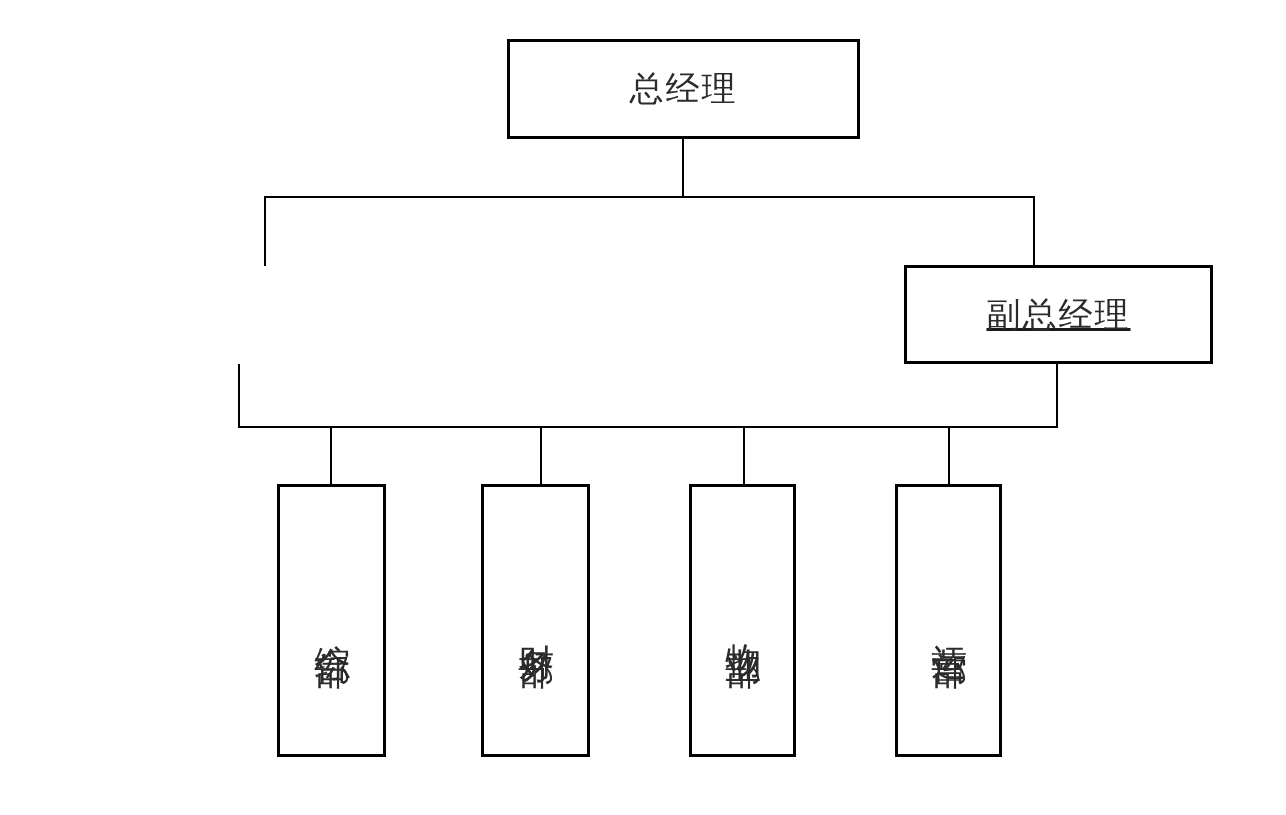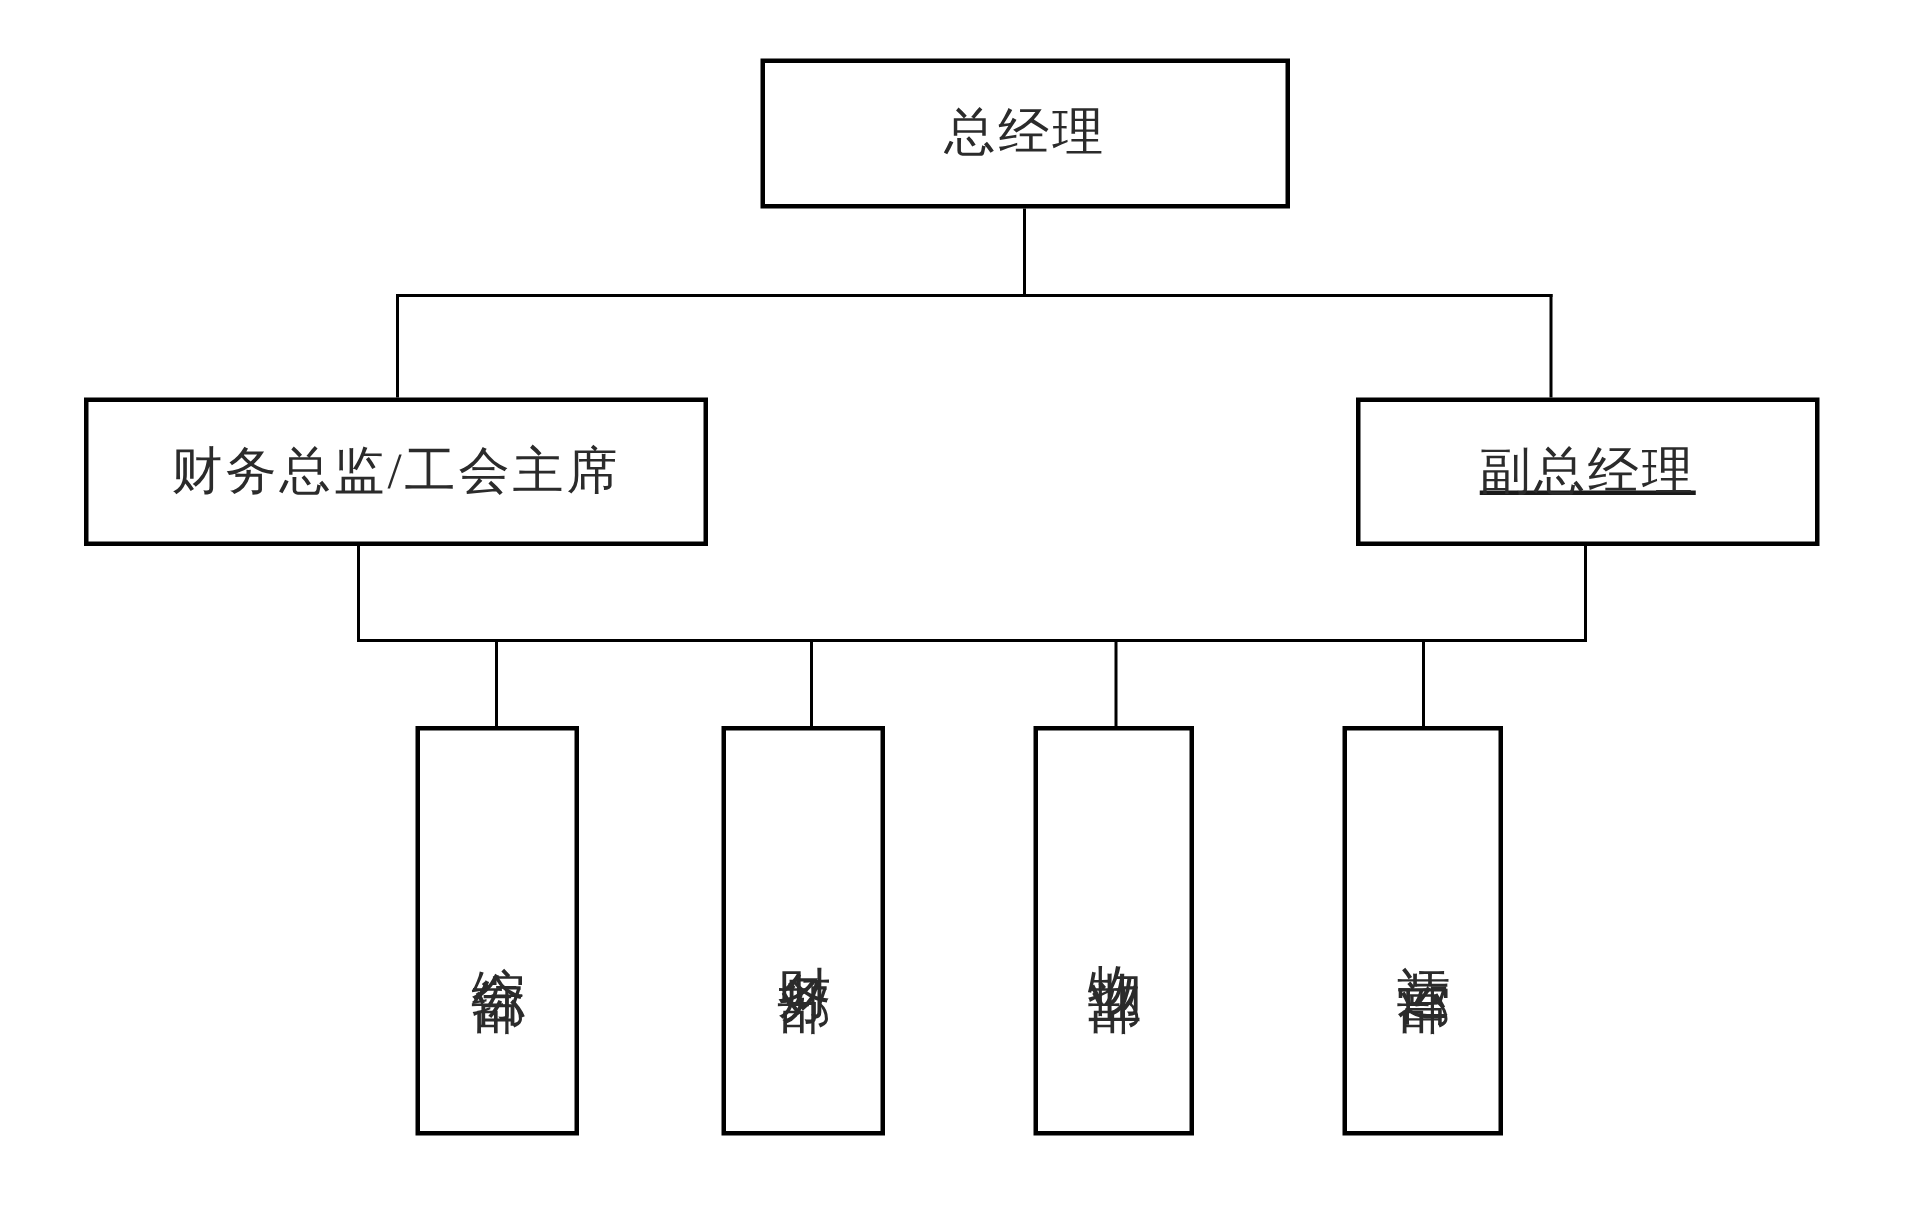--- a/index.html
+++ b/index.html
@@ -64,23 +64,20 @@
   </div>
 
   <div class="conn v" style="left:682px; top:139px; height:59px;"></div>
 
   <div class="conn h" style="left:264px; top:196px; width:771px;"></div>
 
   <div class="conn v" style="left:264px; top:196px; height:70px;"></div>
 
   <div class="conn v" style="left:1033px; top:196px; height:70px;"></div>
 
-  <div class="node-box" style="left:56px; top:265px; width:416px; height:99px;">
-    <span class="node-label">财务总监/工会主席</span>
-  </div>
 
   <div class="node-box" style="left:904px; top:265px; width:309px; height:99px;text-decoration:underline;">
     <span class="node-label">副总经理</span>
   </div>
 
   <div class="conn v" style="left:238px; top:364px; height:64px;"></div>
 
   <div class="conn v" style="left:1056px; top:364px; height:64px;"></div>
 
   <div class="conn h" style="left:238px; top:426px; width:820px;"></div>

